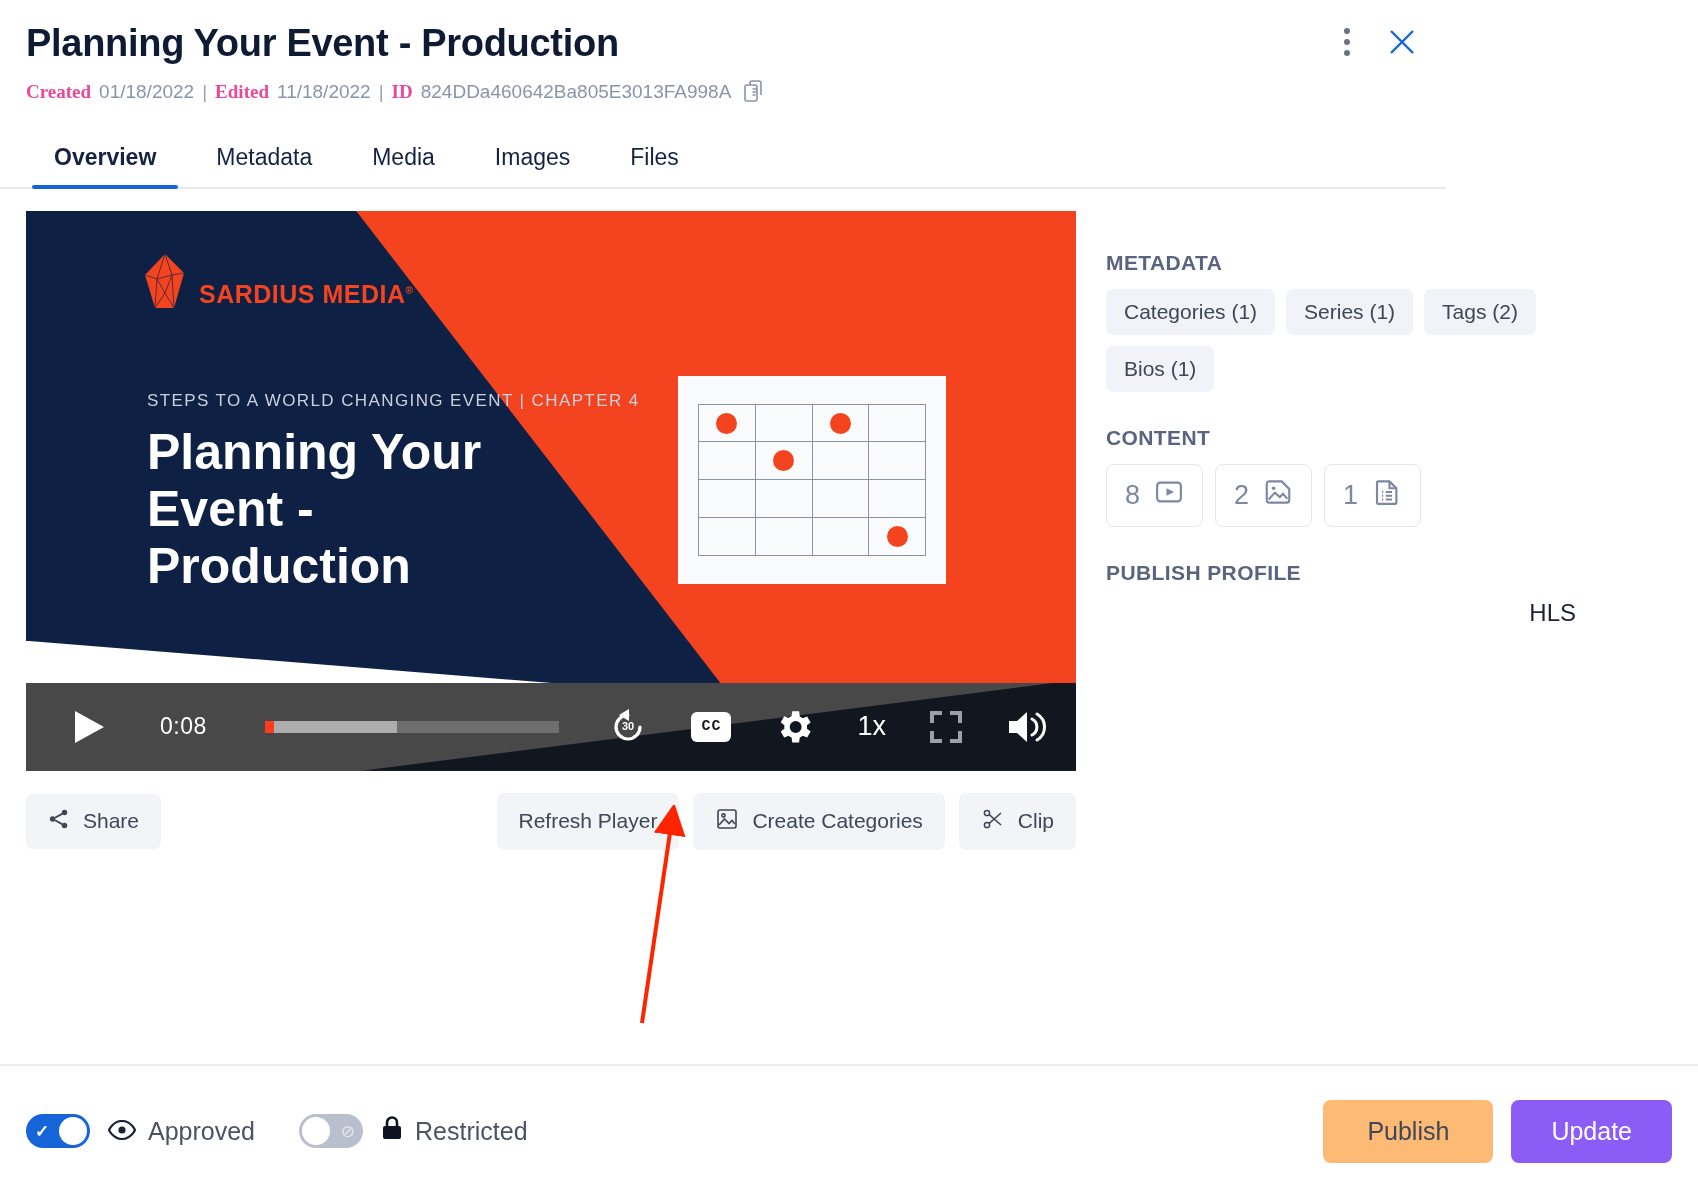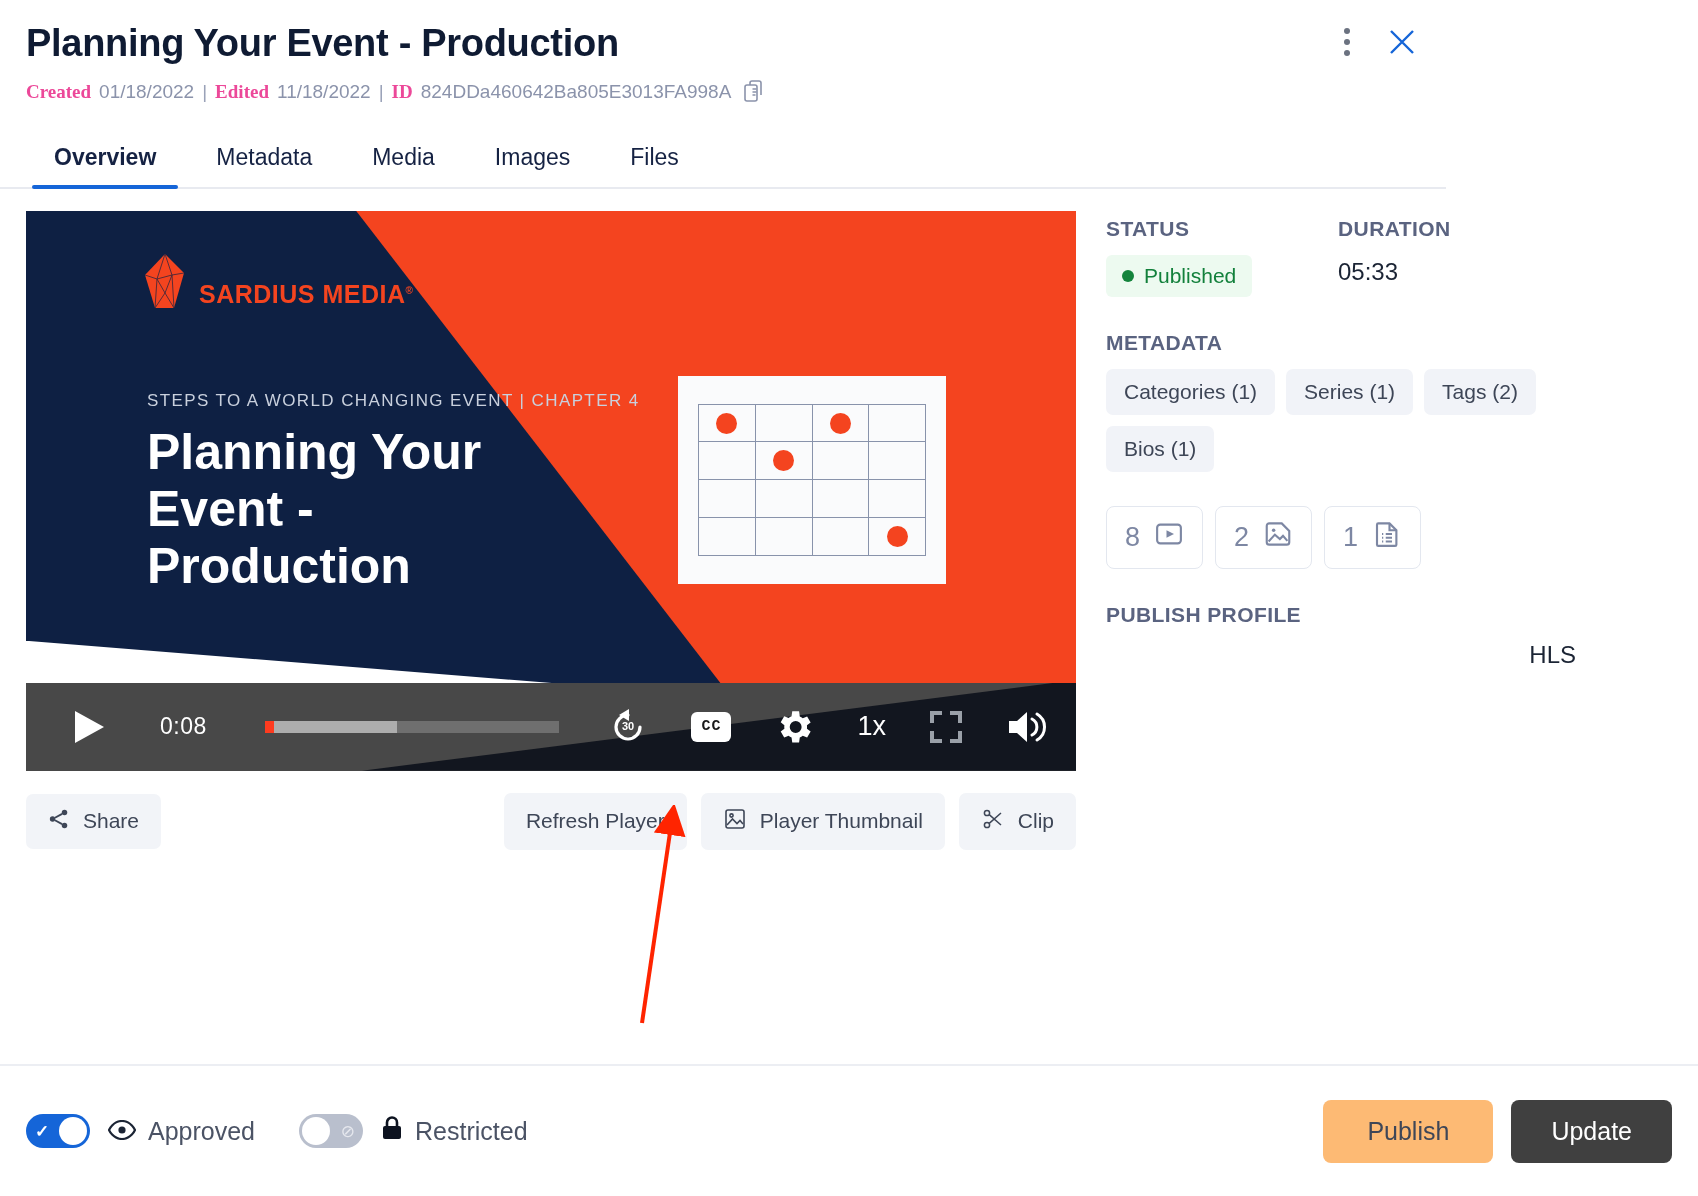--- a/index.html
+++ b/index.html
@@ -204,21 +204,21 @@
     display: flex; align-items: center; gap: 12px;
     font-size: 25px; color: #4b5365; margin-left: 18px;
   }
   .footer-right { margin-left: auto; display: flex; align-items: center; gap: 18px; }
   .btn-publish {
     background: #fdba74; border: none; border-radius: 8px;
     font-size: 25px; color: #3e4657; padding: 17px 44px; cursor: pointer;
     font-family: "Liberation Sans", sans-serif;
   }
   .btn-update {
-    background: #404040; border: none; border-radius: 8px;
+    background: #8b5cf6; border: none; border-radius: 8px;
     font-size: 25px; color: #fff; padding: 17px 40px; cursor: pointer;
     font-family: "Liberation Sans", sans-serif;
   }
 </style>
 </head>
 <body>
 
 <div id="root">
 
   <div class="header">
@@ -378,62 +378,50 @@
         <div class="actions-right">
           <button class="btn">Refresh Player</button>
           <button class="btn">
             <span>
               <svg width="24" height="24" viewBox="0 0 24 24" fill="none" stroke="#3e4657" stroke-width="1.6">
                 <rect x="3" y="3" width="18" height="18" rx="2"></rect>
                 <circle cx="8.5" cy="8.5" r="1.6"></circle>
                 <path d="M4 18 L9.5 12 L14 16.5 L17 13.5 L20 17"></path>
               </svg>
             </span>
-            <span>Player Thumbnail</span>
+            <span>Create Categories</span>
           </button>
           <button class="btn">
             <span>
               <svg width="24" height="24" viewBox="0 0 24 24" fill="none" stroke="#3e4657" stroke-width="1.5">
                 <circle cx="6" cy="6" r="2.6"></circle>
                   <circle cx="6" cy="18" r="2.6"></circle>
                 <path d="M8.2 7.6 L20 18 M8.2 16.4 L20 6"></path>
               </svg>
             </span>
             <span>Clip</span>
           </button>
         </div>
       </div>
     </div>
 
     <div class="side">
-      <div class="row2">
-        <div class="col-status">
-          <div class="side-label">STATUS</div>
-          <div class="pill-published">
-            <span class="green-dot"></span>
-            <span>Published</span>
-          </div>
-        </div>
-        <div>
-          <div class="side-label">DURATION</div>
-          <div class="duration-val">05:33</div>
-        </div>
-      </div>
 
       <div class="section">
         <div class="side-label">METADATA</div>
         <div class="chips">
           <span class="chip">Categories (1)</span>
           <span class="chip">Series (1)</span>
           <span class="chip">Tags (2)</span>
           <span class="chip">Bios (1)</span>
         </div>
       </div>
 
       <div class="section">
+        <div class="side-label">CONTENT</div>
         <div class="content-boxes">
           <div class="cbox">
             <span>8</span>
             <span>
               <svg width="30" height="30" viewBox="0 0 24 24" fill="none" stroke="#7d87a3" stroke-width="1.7">
                 <rect x="2.5" y="4.5" width="19" height="15" rx="2.5"></rect>
                 <polygon points="10,9 16,12 10,15" fill="#7d87a3" stroke="none"></polygon>
               </svg>
             </span>
           </div>

